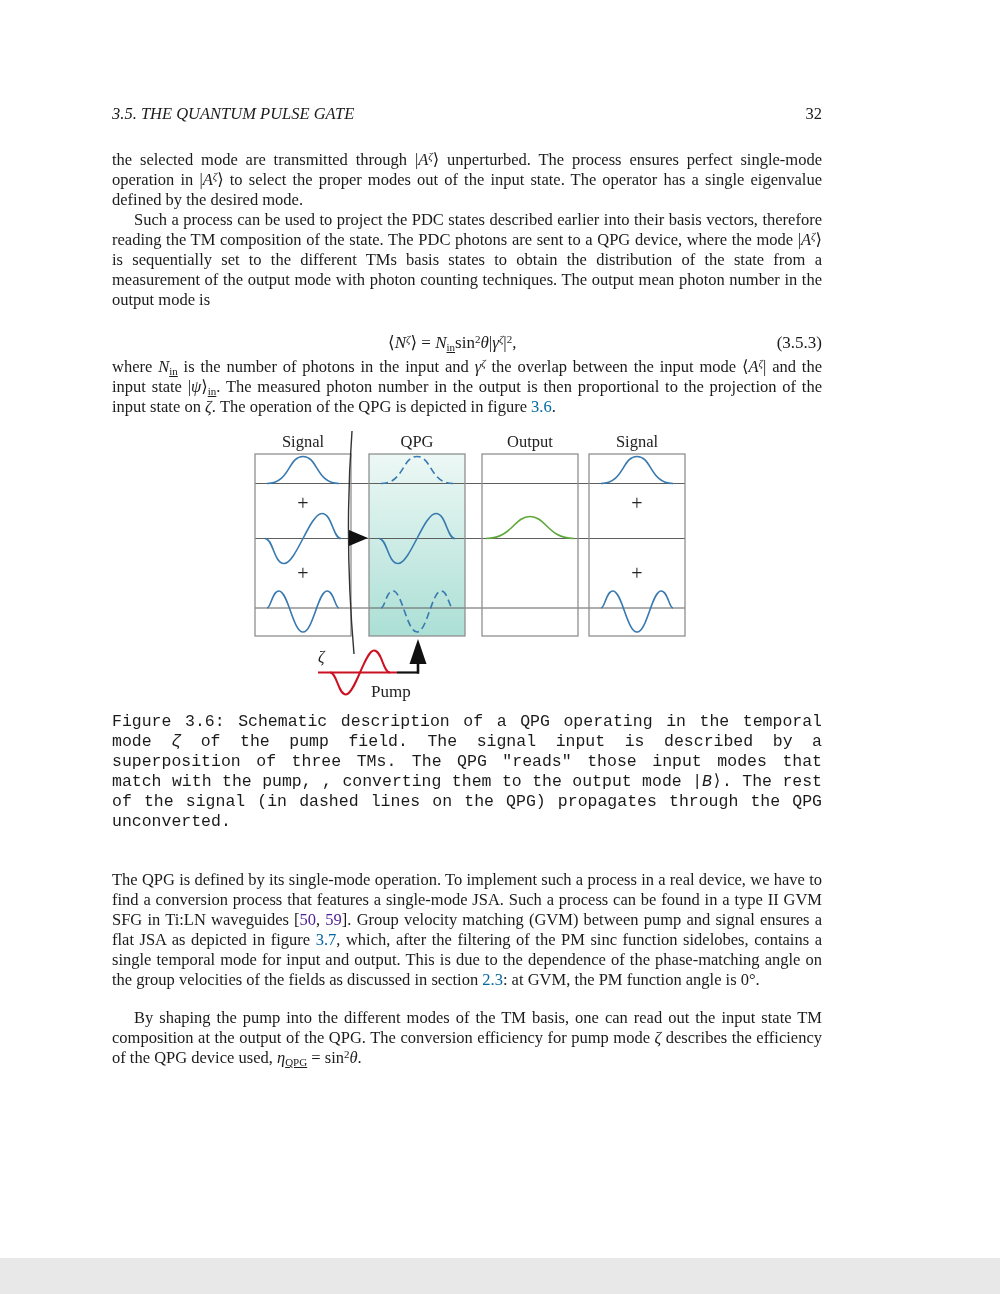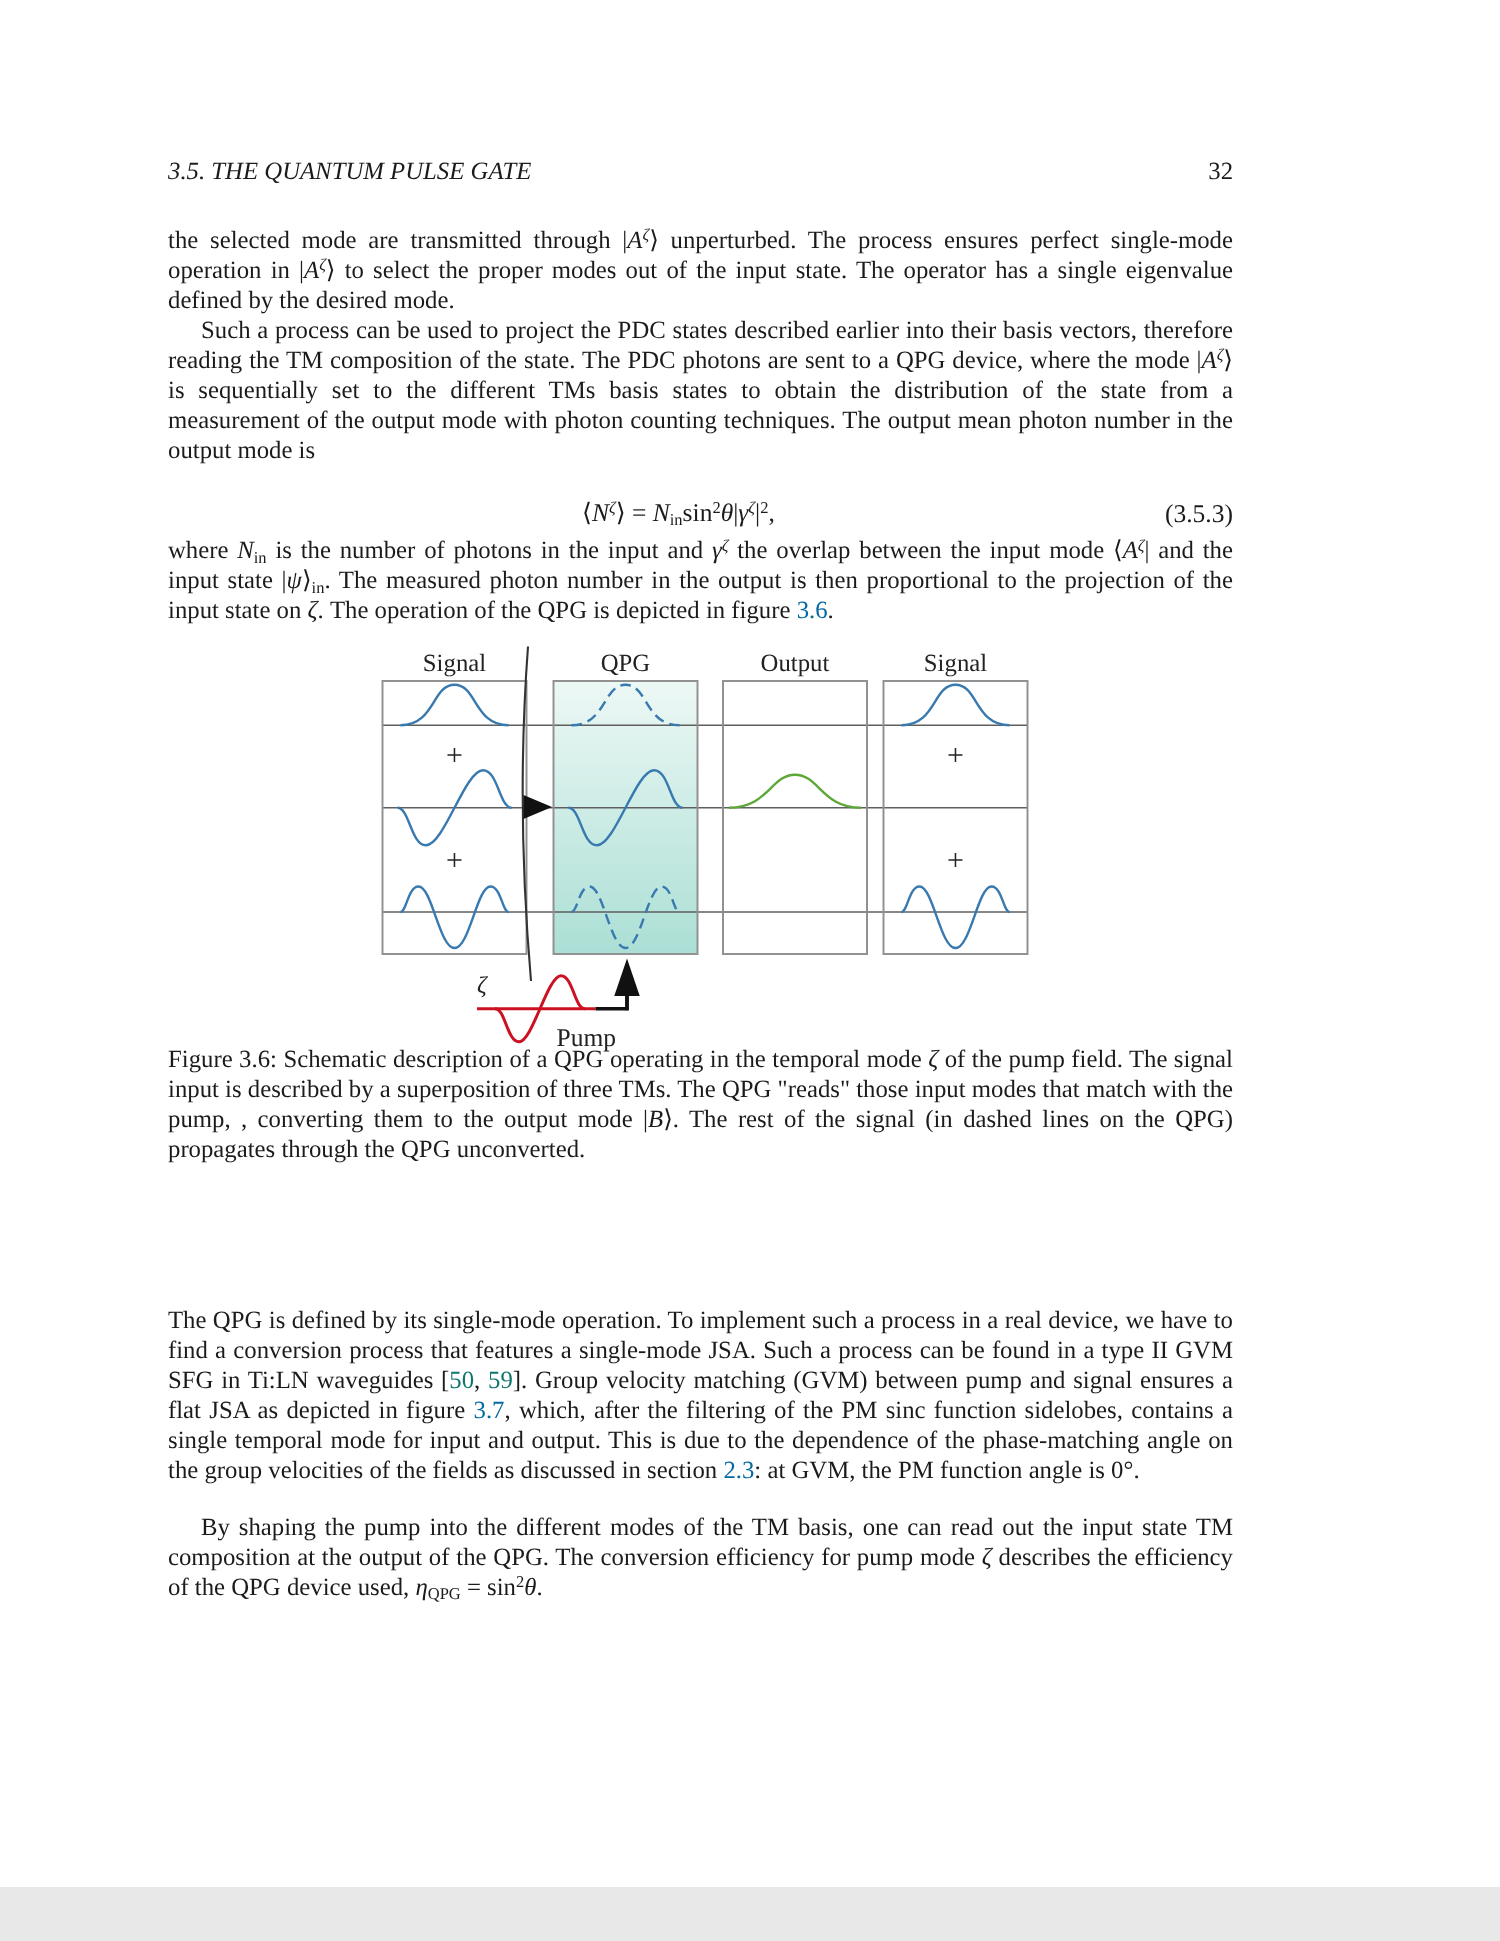--- a/index.html
+++ b/index.html
@@ -19,27 +19,27 @@
   }
   .running-head .sec{font-style:italic;}
   .body-par{
     font-size:16.5px;line-height:19.9px;
     text-align:justify;
   }
   .indent{text-indent:22px;}
   .it{font-style:italic;}
   .sup{font-size:11px;vertical-align:5px;line-height:0;}
   .supi{font-size:11px;vertical-align:5px;line-height:0;font-style:italic;}
-  .sub{font-size:11px;vertical-align:-3px;line-height:0;}
+  .sub{font-size:11px;vertical-align:-3px;line-height:0;text-decoration:underline;}
   .link{color:#0369a1;cursor:pointer;}
-  .cite{color:#0f766e;cursor:pointer;}
+  .cite{color:#4c1d95;cursor:pointer;}
   .eq-row{top:332px;height:26px;font-size:17px;}
   .eq-body{position:absolute;left:276px;top:0;white-space:nowrap;}
   .eq-num{position:absolute;right:0;top:1px;}
-  .caption{top:696px;}
+  .caption{top:712px;font-family:Liberation Mono, monospace;}
   .sec-heading{
     top:831px;font-size:19.5px;font-weight:bold;line-height:24px;
     font-family:"Liberation Serif","DejaVu Serif",serif;
   }
   .sec-heading .num{margin-right:22px;}
   svg text{font-family:"Liberation Serif","DejaVu Serif",serif;fill:#222;}
   .panel-label{font-size:16.5px;}
   .plus-sign{font-size:20px;}
   .pump-label{font-size:17px;}
   .zeta-label{font-size:16px;font-style:italic;}

